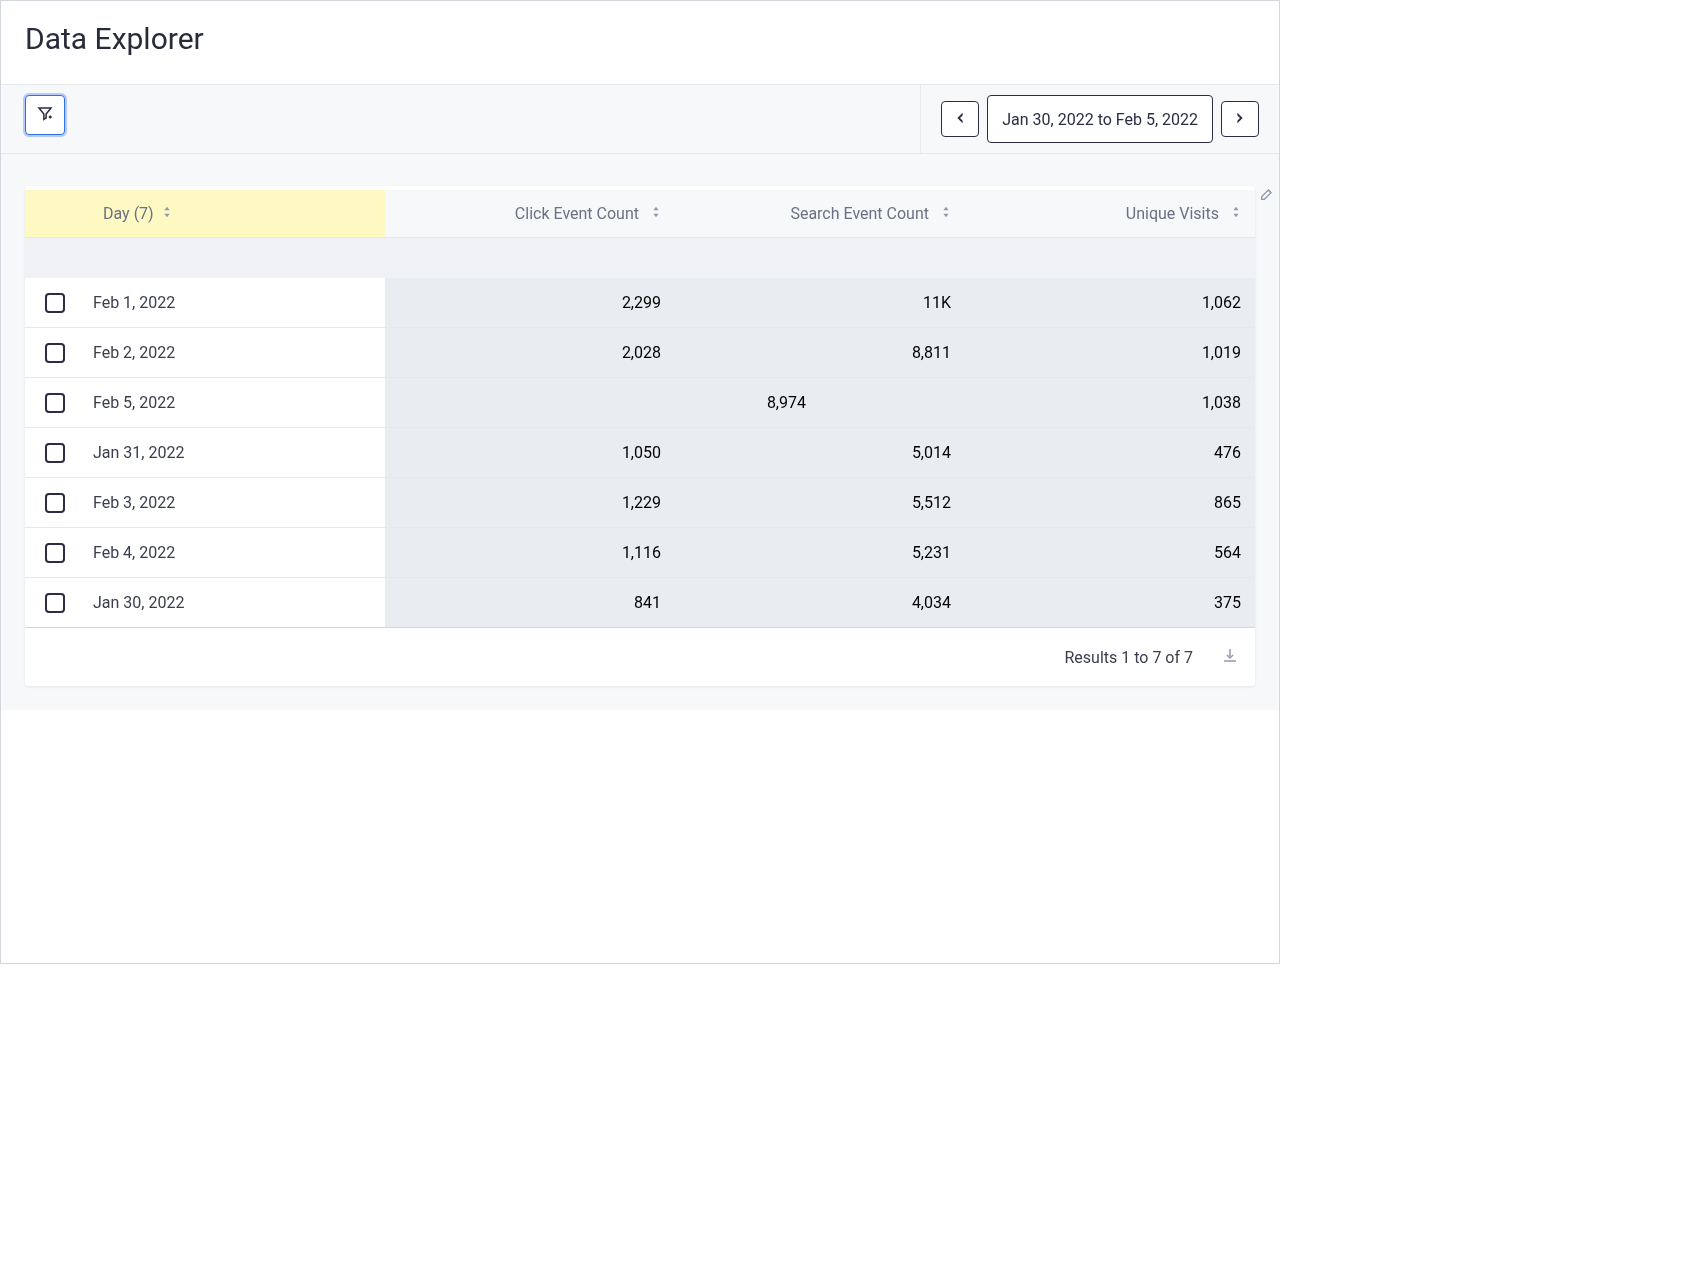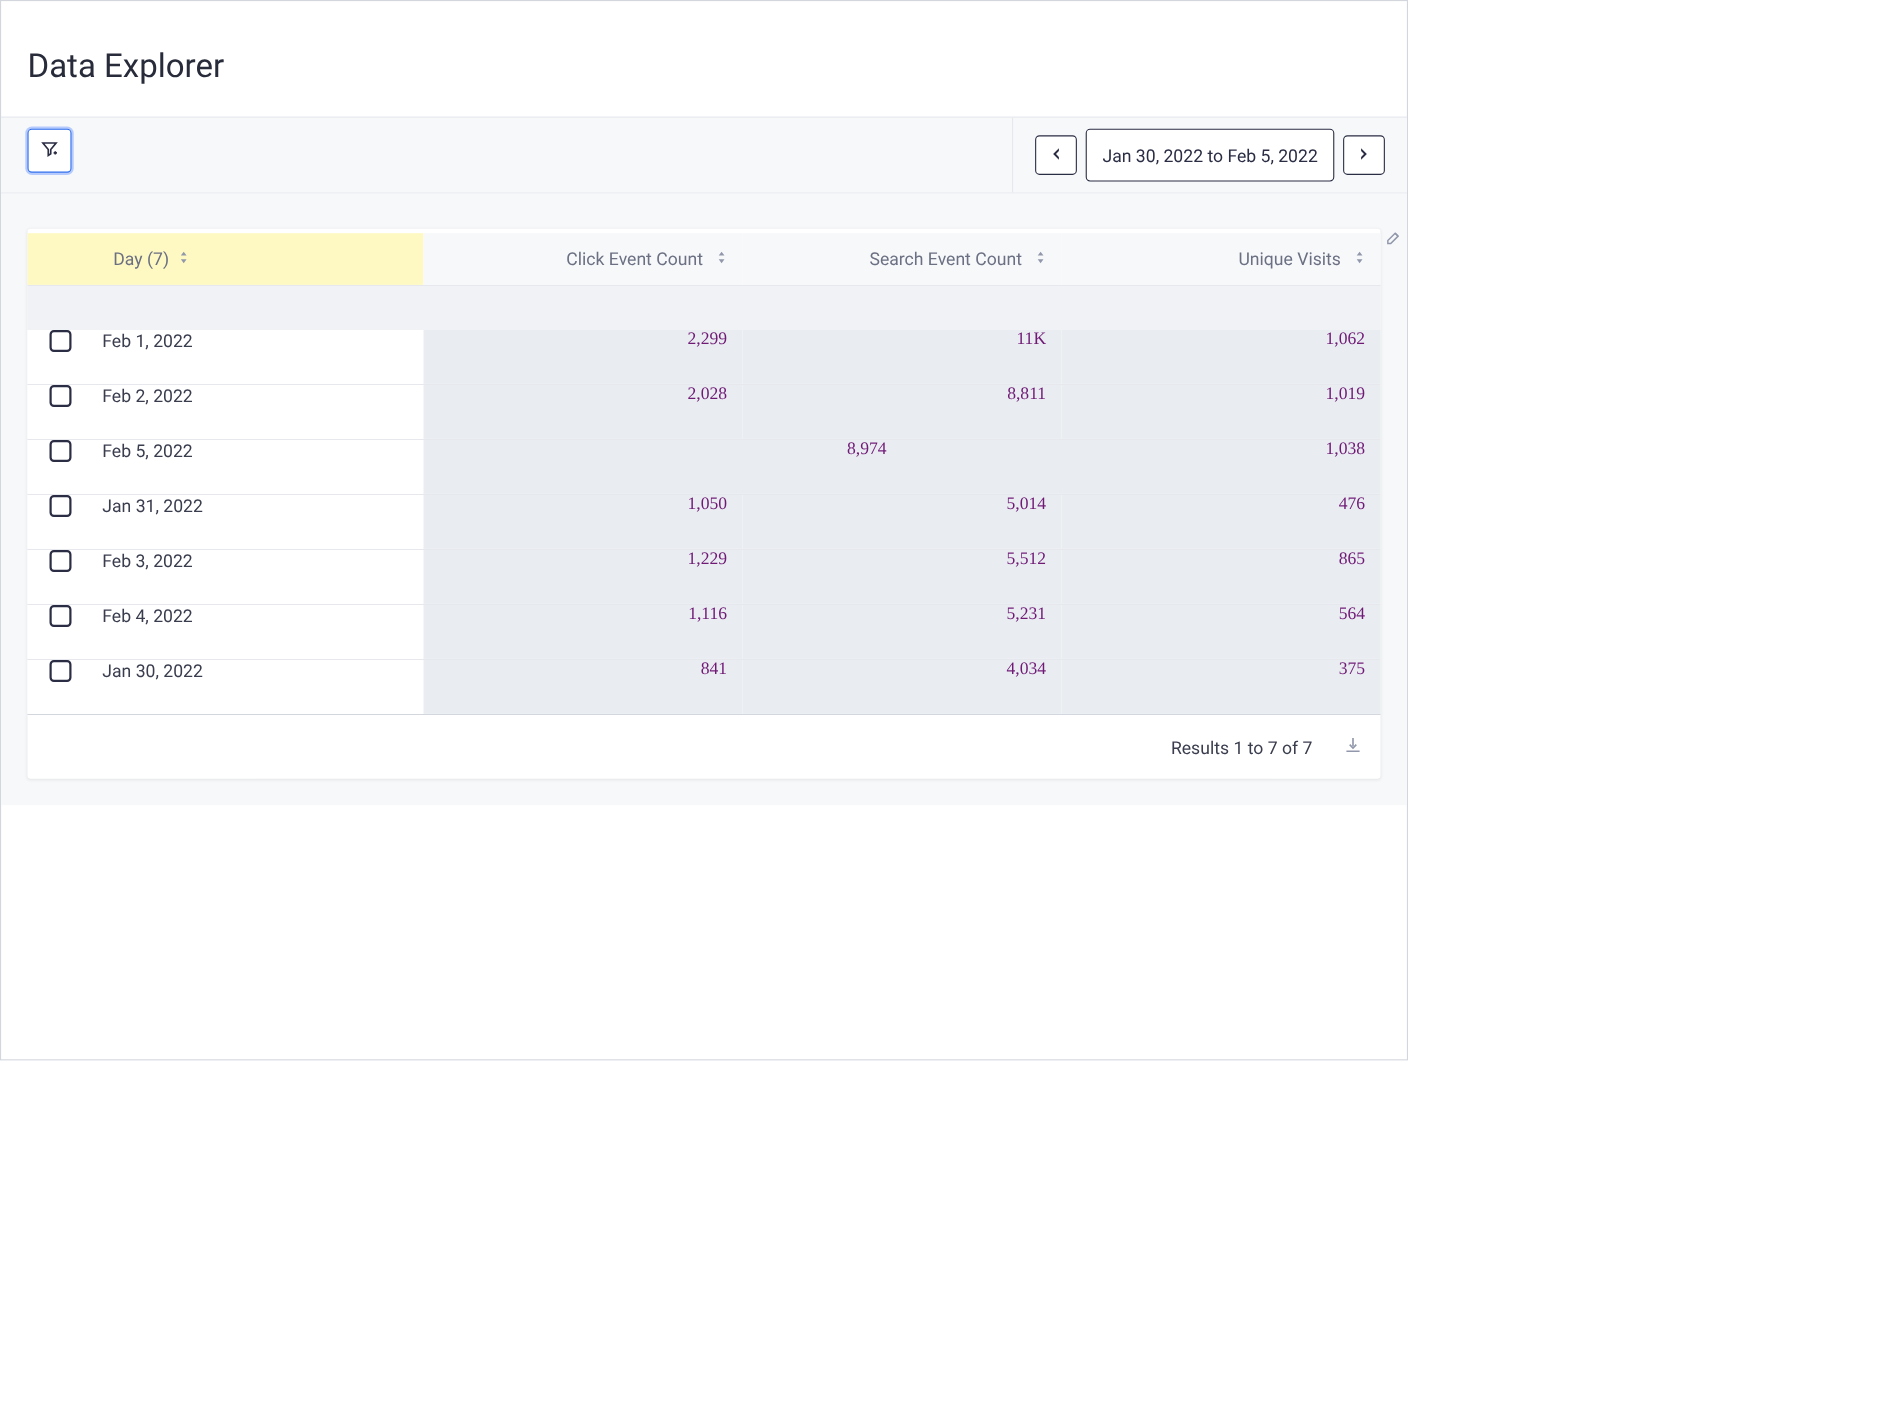--- a/index.html
+++ b/index.html
@@ -10,21 +10,21 @@
     color: #282b3a;
   }
   .app-frame {
     border: 1px solid #d4d6de;
     width: 1280px;
     height: 964px;
     margin: 0;
     position: relative;
   }
   .header {
-    padding: 42px 24px 28px 24px;
+    padding: 20px 24px 28px 24px;
   }
   .page-title {
     font-size: 30px;
     font-weight: 400;
     color: #282b3a;
     margin: 0;
   }
   .toolbar {
     display: flex;
     background: #f7f8fa;
@@ -127,26 +127,26 @@
 
   .tbody .row {
     display: flex;
     border-bottom: 1px solid #e6e8ee;
     height: 50px;
     align-items: stretch;
   }
   .tbody .row:last-child { border-bottom-color: #d4d6de; }
   .cell {
     display: flex;
-    align-items: flex-start;
+    align-items: center;
     padding: 0 14px;
     font-size: 16px;
   }
   .cell.day { flex: 0 0 360px; background: #fff; gap: 28px; padding-left: 20px; color:#3a3d4d;}
-  .cell.metric { flex: 1; justify-content: flex-end; background: #e9edf2; color:#701a75;font-family:Liberation Serif, serif;}
+  .cell.metric { flex: 1; justify-content: flex-end; background: #e9edf2; color:#000000;}
   .checkbox {
     width: 20px; height: 20px;
     border: 2px solid #2a2d43;
     border-radius: 4px;
     display:inline-block;
     cursor:pointer;
   }
 
   .footer {
     display:flex;

